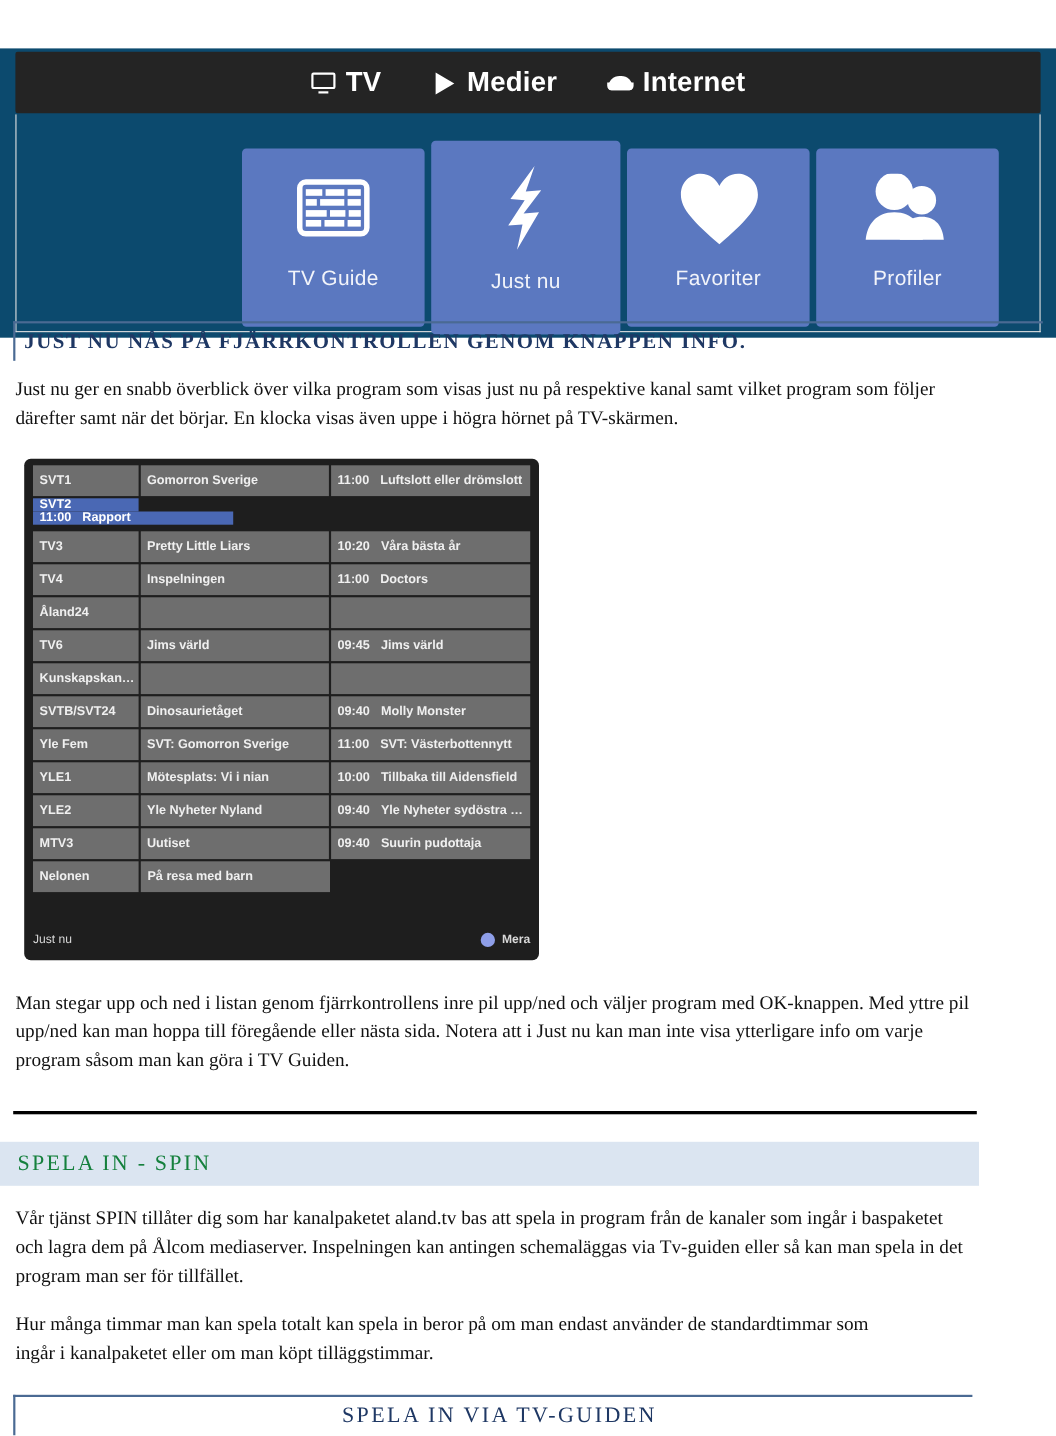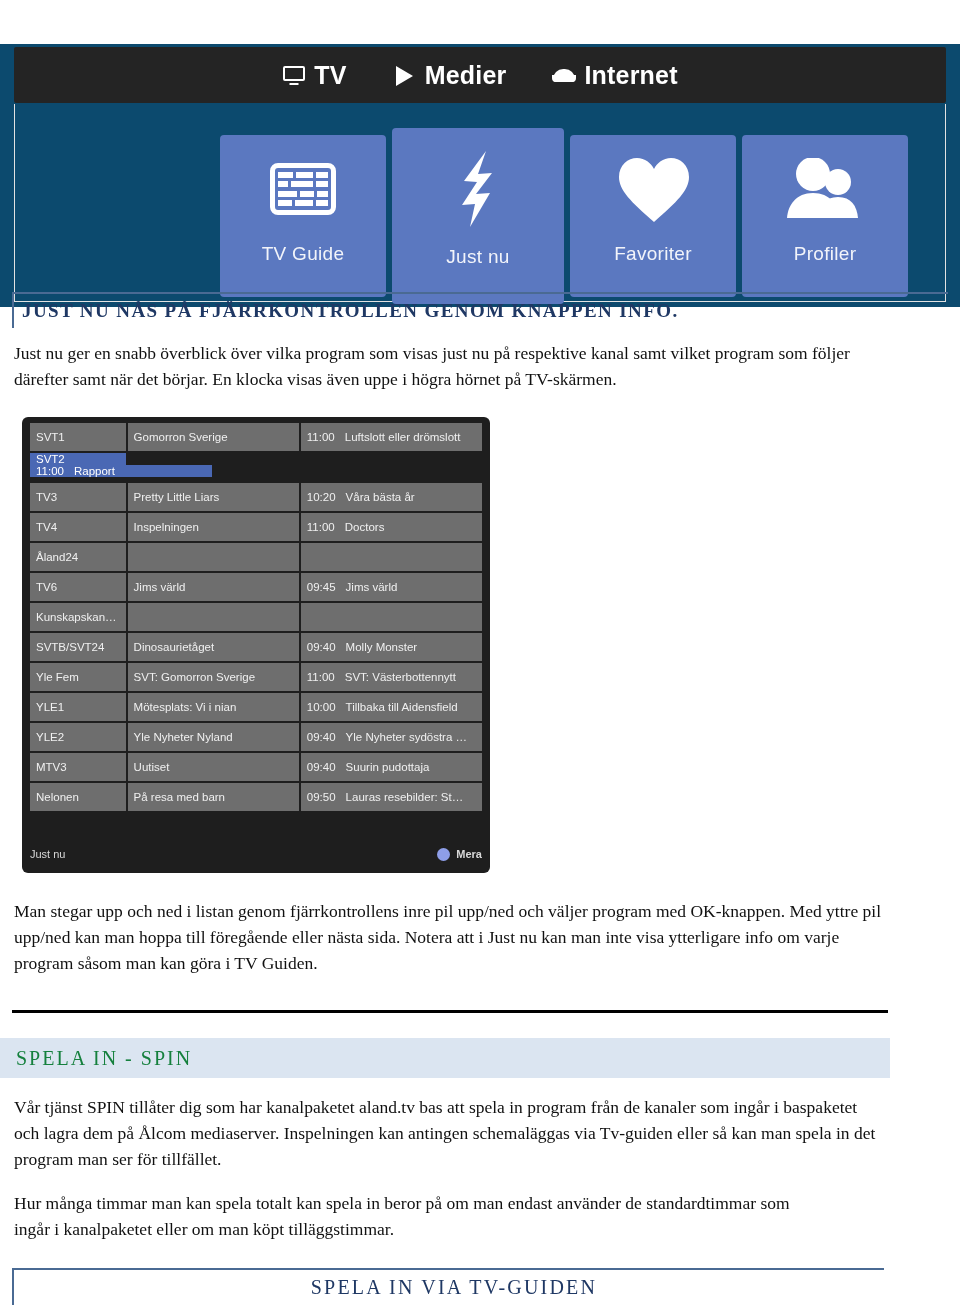--- a/index.html
+++ b/index.html
@@ -296,20 +296,21 @@
     color: #f0f0f0;
   }
   .guide-row .cell {
     background: #6e6e6e;
     display: flex;
     align-items: center;
     padding: 0 6px;
     box-sizing: border-box;
     overflow: hidden;
     white-space: nowrap;
+    font-weight: bold;
   }
   .guide-row .cell.ch    { width: 96px; margin-right: 2px; }
   .guide-row .cell.now   { width: 172px; margin-right: 2px; }
   .guide-row .cell.next  { width: 182px; display:flex; gap: 10px; }
   .guide-row .cell.next .t { flex: 0 0 auto; }
   .guide-row.selected .cell { background: #4a68b4; }
   .guide-row.selected { color: #ffffff; flex-direction: column; }
 
   .guide-footer {
     position: absolute;
@@ -547,24 +548,20 @@
       <div class="cell now">Uutiset</div>
       <div class="cell next">
         <span class="t">09:40</span>
         <span>Suurin pudottaja</span>
       </div>
     </div>
 
     <div class="guide-row">
       <div class="cell ch">Nelonen</div>
       <div class="cell now">På resa med barn</div>
-      <div class="cell next">
-        <span class="t">09:50</span>
-        <span>Lauras resebilder: St…</span>
-      </div>
     </div>
 
   </div>
 
   <div class="guide-footer">
     <span>Just nu</span>
     <span class="mera">
       <span class="dot-blue"></span>
       <span>Mera</span>
     </span>

